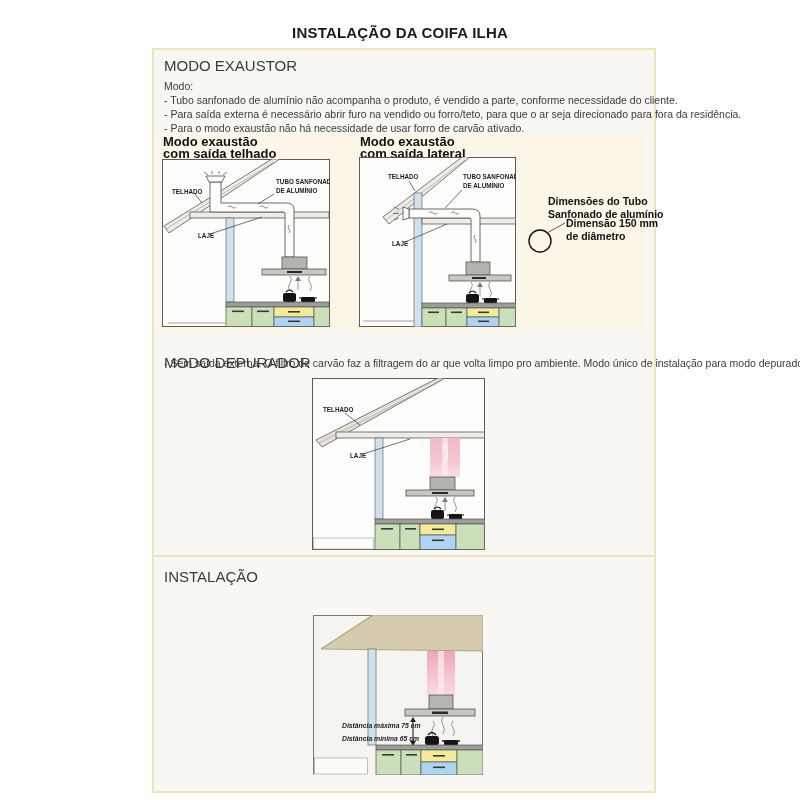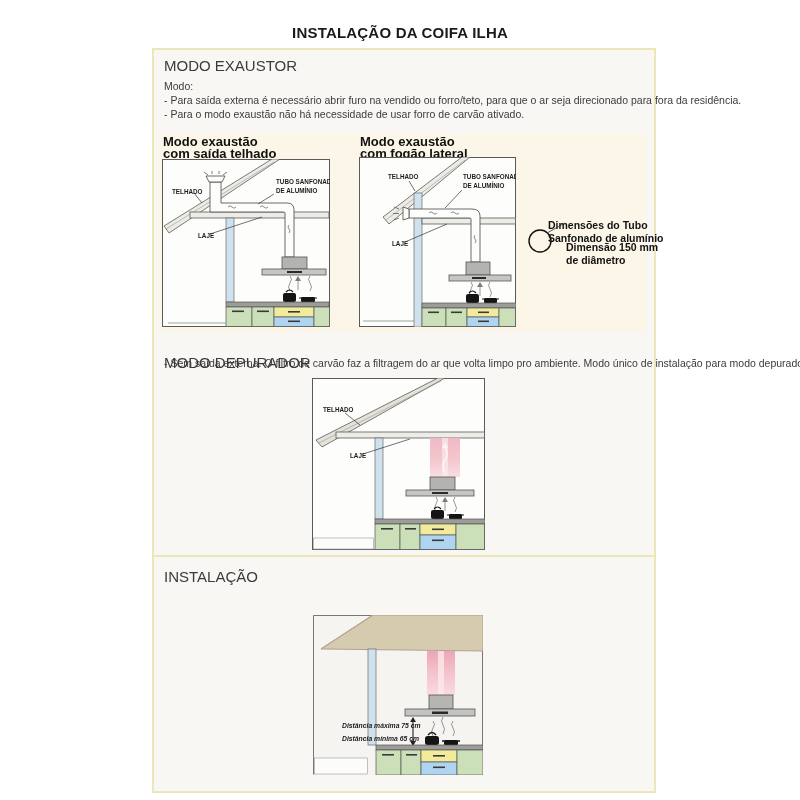--- a/index.html
+++ b/index.html
@@ -12,36 +12,37 @@
     font-size:15px;font-weight:bold;color:#1a1a1a;letter-spacing:.2px;
   }
   .panel{
     position:absolute;left:152px;top:48px;width:504px;height:745px;
     border:2px solid #ece7ba;background:#f8f7f4;box-sizing:border-box;
   }
   .abs{position:absolute;}
   .h{font-size:15px;color:#3b3b3b;white-space:nowrap;}
   .note{font-size:10.5px;color:#3b3b3b;line-height:14px;white-space:nowrap;}
   .dtitle{font-size:13px;font-weight:bold;color:#111;line-height:12px;white-space:nowrap;}
-  .dim-h{font-size:10.5px;font-weight:bold;color:#111;line-height:13px;white-space:nowrap;margin-top:24px;}
+  .dim-h{font-size:10.5px;font-weight:bold;color:#111;line-height:13px;white-space:nowrap;}
   .cream{background:#fbf6e7;}
   .divider{background:#ece7ba;height:2px;}
   svg text.lbl{font-family:"Liberation Sans",sans-serif;font-size:6.3px;font-weight:bold;fill:#1c1c1c;}
   svg text.ilbl{font-family:"Liberation Sans",sans-serif;font-size:6.8px;font-weight:bold;font-style:italic;fill:#1c1c1c;}
 </style>
 </head>
 <body>
 
 <div class="page-title">INSTALAÇÃO DA COIFA ILHA</div>
 
 <div class="panel">
 
   <div class="abs h" style="left:10px;top:7px;">MODO EXAUSTOR</div>
   <div class="abs note" style="left:10px;top:29px;">Modo:</div>
   <div class="abs" style="left:10px;top:43px;">
+    <div class="note">- Tubo sanfonado de alumínio não acompanha o produto, é vendido a parte, conforme necessidade do cliente.</div>
     <div class="note">- Para saída externa é necessário abrir furo na vendido ou forro/teto, para que o ar seja direcionado para fora da residência.</div>
     <div class="note">- Para o modo exaustão não há necessidade de usar forro de carvão ativado.</div>
   </div>
 
   <div class="abs cream" style="left:4px;top:84px;width:488px;height:198px;"></div>
 
   <div class="abs dtitle" style="left:9px;top:86px;">
     <div>Modo exaustão</div>
     <div>com saída telhado</div>
   </div>
@@ -117,21 +118,21 @@
       <text class="lbl" x="114" y="25">TUBO SANFONADO</text>
       <text class="lbl" x="114" y="34">DE ALUMÍNIO</text>
       <line x1="112" y1="35" x2="96" y2="45" stroke="#333" stroke-width="0.7"></line>
       <text class="lbl" x="36" y="79">LAJE</text>
       <line x1="48" y1="75" x2="100" y2="58" stroke="#333" stroke-width="0.7"></line>
     </g>
   </svg>
 
   <div class="abs dtitle" style="left:206px;top:86px;">
     <div>Modo exaustão</div>
-    <div>com fogão lateral</div>
+    <div>com saída lateral</div>
   </div>
 
   <svg class="abs" style="left:205px;top:107px;" width="157" height="170" viewBox="0 0 157 170">
     <rect x="0.5" y="0.5" width="156" height="169" fill="#fdfdfb" stroke="#5a5a5a"></rect>
     <g>
       <polygon points="24,60 103,0 111,0 30,67" fill="#ecebe4" stroke="#5a5a5a" stroke-width="0.8"></polygon>
       <line x1="27" y1="63" x2="106" y2="3" stroke="#8a8a86" stroke-width="0.5"></line>
     </g>
     <rect x="55" y="36" width="8" height="134" fill="#cfe1ec" stroke="#6a6a6a" stroke-width="0.7"></rect>
     <rect x="63" y="61" width="93.5" height="6" fill="#eeece6" stroke="#5a5a5a" stroke-width="0.8"></rect>

